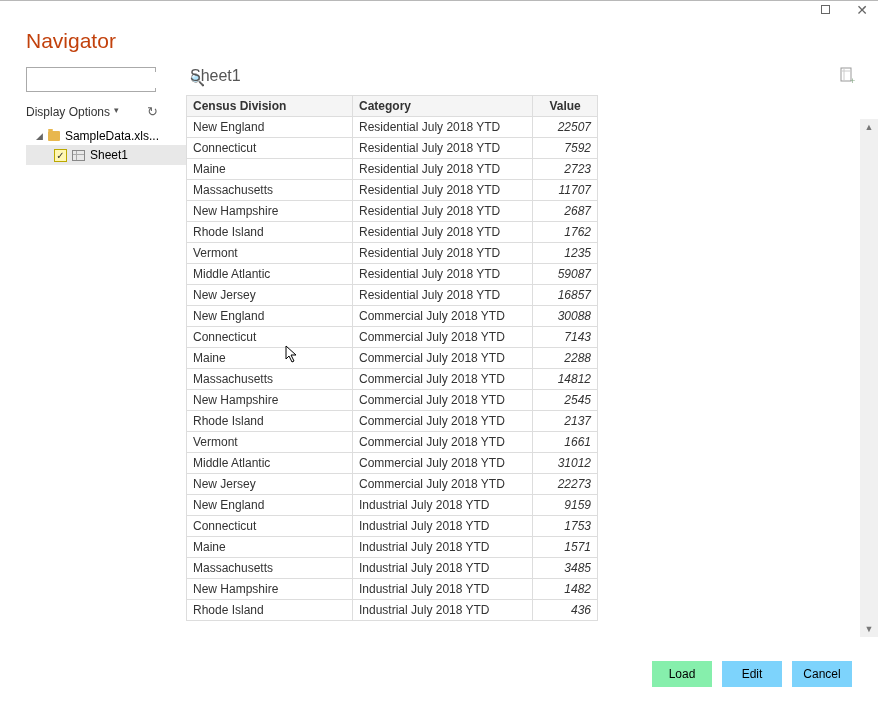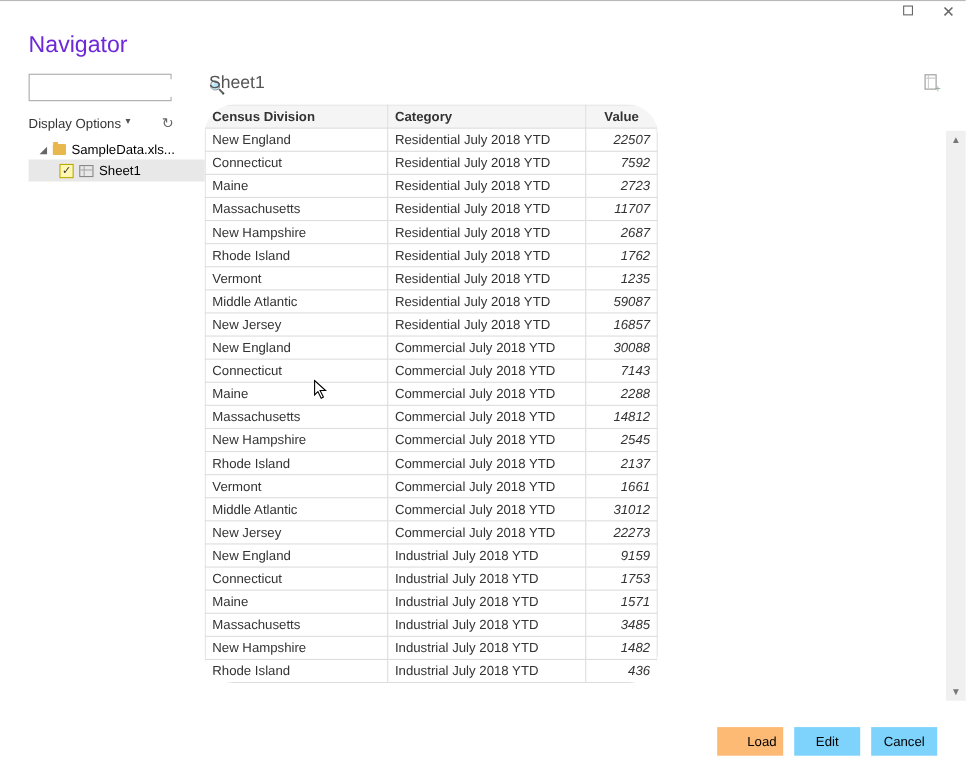--- a/index.html
+++ b/index.html
@@ -9,21 +9,21 @@
     border-top: 1px solid #b8b8b8;
   }
   .title-bar {
     height: 18px; display: flex; justify-content: flex-end; align-items: center;
     padding-right: 10px; gap: 26px;
   }
   .title-bar span { color: #666; cursor: default; }
   .maximize-ic { width: 9px; height: 9px; border: 1px solid #666; display: inline-block; }
   .close-ic { font-family: Arial; font-size: 14px; color: #555; }
   .dialog-title {
-    font-size: 21px; color: #6d28d9; font-weight: 400;
+    font-size: 21px; color: #c2410c; font-weight: 400;
     padding: 10px 26px 14px 26px;
   }
   .body {
     display: flex; height: 590px; padding: 0 22px 0 26px;
   }
   
   .left {
     width: 160px; flex-shrink: 0;
   }
   .search-wrap {
@@ -60,21 +60,21 @@
   .sheet-ic:after { content: ""; position: absolute; left: 0; right: 0; top: 3px; height: 1px; background: #aaa; }
   
   .right {
     flex: 1; display: flex; position: relative; min-width: 0;
   }
   .preview {
     flex: 1; min-width: 0;
   }
   .preview-title { font-size: 16px; color: #555; margin-bottom: 10px; margin-left: 4px; font-weight: 400; }
   .table-wrap {
-    width: 412px; overflow: hidden; border-radius: 27px;
+    width: 412px; overflow: hidden;
   }
   table { border-collapse: collapse; width: 100%; table-layout: fixed; }
   th, td {
     border: 1px solid #ddd; padding: 2px 6px; height: 21px;
     font-size: 12px; text-align: left; white-space: nowrap; overflow: hidden;
     color: #333;
   }
   th { background: #f5f5f5; font-weight: 600; }
   .col-value { width: 64px; text-align: right; font-style: italic; }
   th.col-value { font-style: normal; text-align: center; }
@@ -94,21 +94,21 @@
   .vscroll .track { flex: 1; display: flex; align-items: flex-start; justify-content: center; }
   
   .footer {
     position: absolute; bottom: 0; left: 0; right: 0; height: 58px;
     display: flex; align-items: center; justify-content: flex-end; gap: 10px;
     padding-right: 26px;
   }
   .btn {
     width: 60px; height: 26px; border: none; background: #7dd3fc; font-size: 12px; cursor: pointer;
   }
-  .btn-primary { background: #fdba74; text-align: right; }
+  .btn-primary { background: #86efac; }
   
   .cursor {
     position: absolute; left: 285px; top: 344px; pointer-events: none;
     font-size: 14px; color: #000;
   }
 </style>
 </head>
 <body>
 
 <div class="window">

